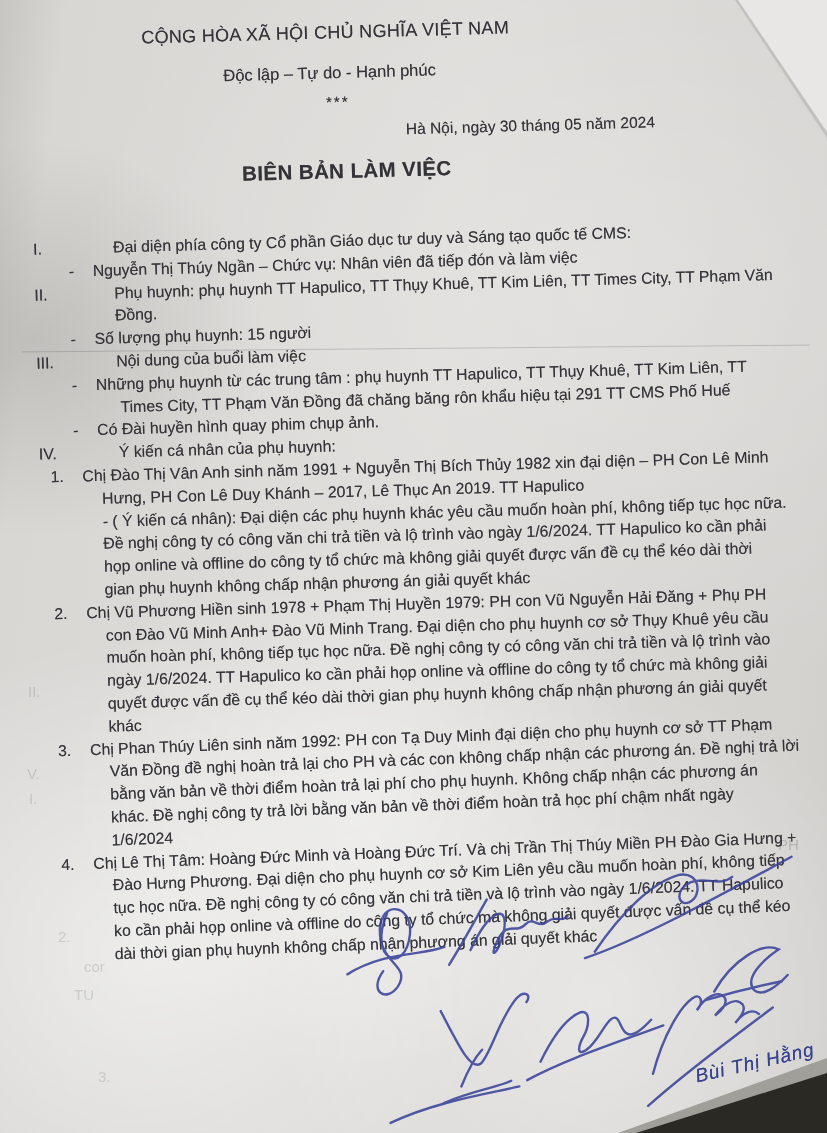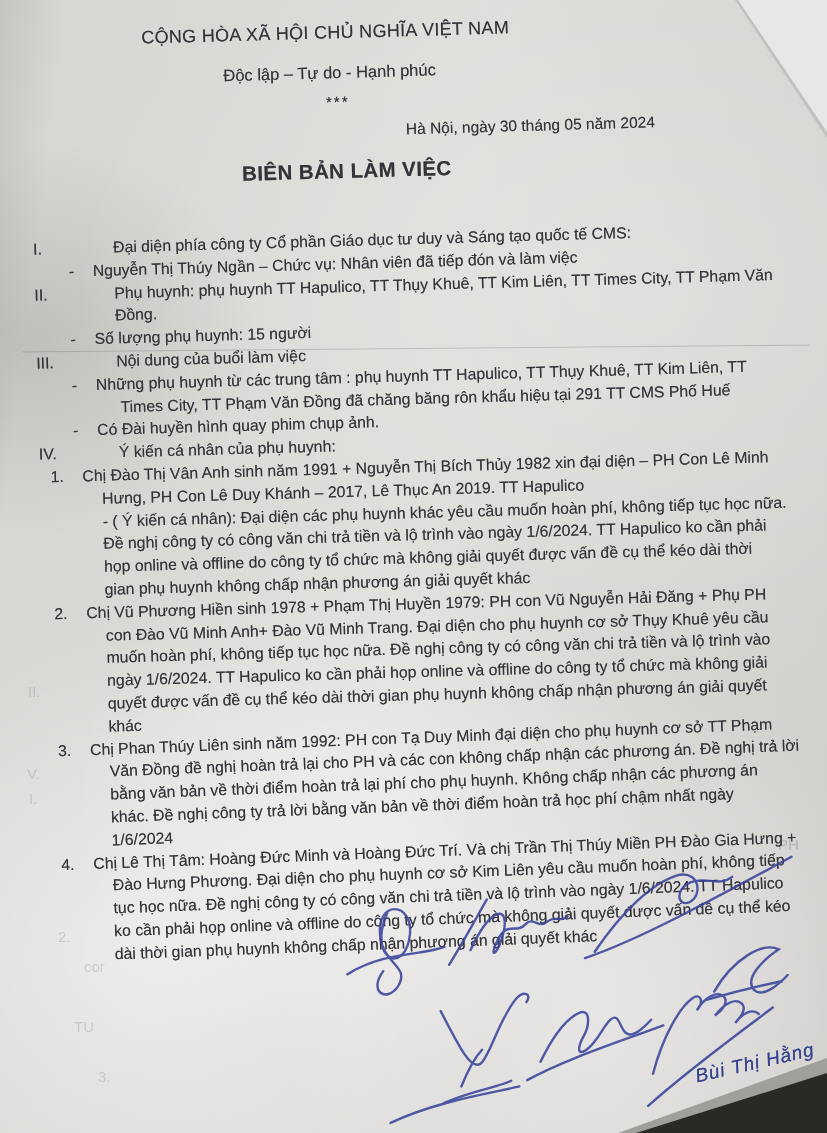--- a/index.html
+++ b/index.html
@@ -47,21 +47,21 @@
   .cont-sec .txt{left:113px;}
   .cont-dash .txt{left:116px;}
   .cont-num .txt{left:95px;}
   .body-lines .line:nth-child(n+23){transform:rotate(-.55deg);transform-origin:60px 50%;}
 
   
   .ghosts{position:absolute;inset:0;}
   .ghost{position:absolute;color:#3c3c48;opacity:.17;filter:blur(.7px);font-size:15px;}
   .ghost:nth-child(1){left:58px;top:928px;}
   .ghost:nth-child(2){left:84px;top:958px;}
-  .ghost:nth-child(3){left:74px;top:986px;margin-top:32px;}
+  .ghost:nth-child(3){left:74px;top:986px;}
   .ghost:nth-child(4){left:98px;top:1068px;}
   .ghost:nth-child(5){left:28px;top:683px;}
   .ghost:nth-child(6){left:27px;top:765px;}
   .ghost:nth-child(7){left:29px;top:790px;}
   .ghost:nth-child(8){left:778px;top:836px;opacity:.22;}
 
   
   .sig-svg{position:absolute;left:290px;top:845px;transform:rotate(-2deg);}
   .sig-name{position:absolute;left:694px;top:1052px;transform:rotate(-13deg);
      color:#36418e;font-size:19px;font-style:italic;letter-spacing:1px;

